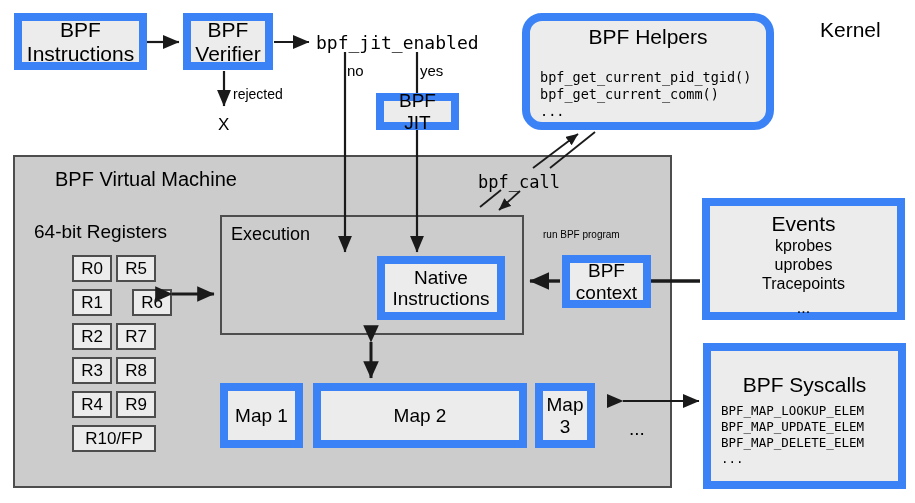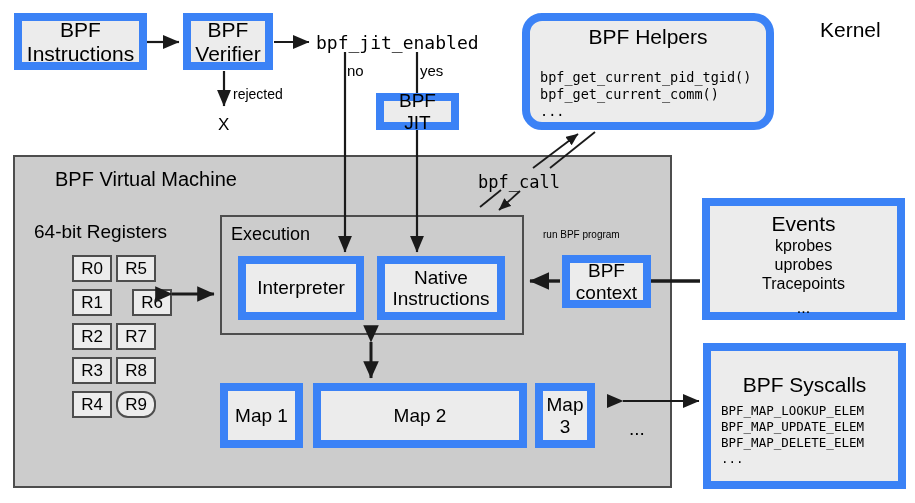--- a/index.html
+++ b/index.html
@@ -129,27 +129,27 @@
       <div class="reg" style="left: 72px; top: 289px; width: 40px; height: 27px;">R1</div>
       <div class="reg" style="left: 72px; top: 323px; width: 40px; height: 27px;">R2</div>
       <div class="reg" style="left: 72px; top: 357px; width: 40px; height: 27px;">R3</div>
       <div class="reg" style="left: 72px; top: 391px; width: 40px; height: 27px;">R4</div>
     </div>
   <div id="reg-col2">
       <div class="reg" style="left: 116px; top: 255px; width: 40px; height: 27px;">R5</div>
       <div class="reg" style="left: 116px; top: 289px; width: 40px; height: 27px; margin-left: 16px;">R6</div>
       <div class="reg" style="left: 116px; top: 323px; width: 40px; height: 27px;">R7</div>
       <div class="reg" style="left: 116px; top: 357px; width: 40px; height: 27px;">R8</div>
-      <div class="reg" style="left: 116px; top: 391px; width: 40px; height: 27px; border-radius: 12px;">R9</div>
+      <div class="reg" style="left: 116px; top: 391px; width: 40px; height: 27px;">R9</div>
     </div>
+  <div class="reg" style="left:72px; top:425px; width:84px; height:27px;">R10/FP</div>
 
   <div class="exec" style="left:220px; top:215px; width:304px; height:120px;"></div>
   <div class="lbl sans" style="left:231px; top:224px; font-size:18px;">Execution</div>
 
-  <div class="box" style="left:238px; top:256px; width:126px; height:64px; font-size:19px;">Interpreter</div>
 
   <div class="box" style="left:377px; top:256px; width:128px; height:64px; font-size:19px; white-space:pre-line;">Native
 Instructions</div>
 
   <div class="box" style="left:220px; top:383px; width:83px; height:65px; font-size:19px;">Map 1</div>
   <div class="box" style="left:313px; top:383px; width:214px; height:65px; font-size:19px;">Map 2</div>
   <div class="box" style="left:535px; top:383px; width:60px; height:65px; font-size:19px;">Map 3</div>
   <div class="lbl sans" style="left:629px; top:418px; font-size:19px;">...</div>
 
 

